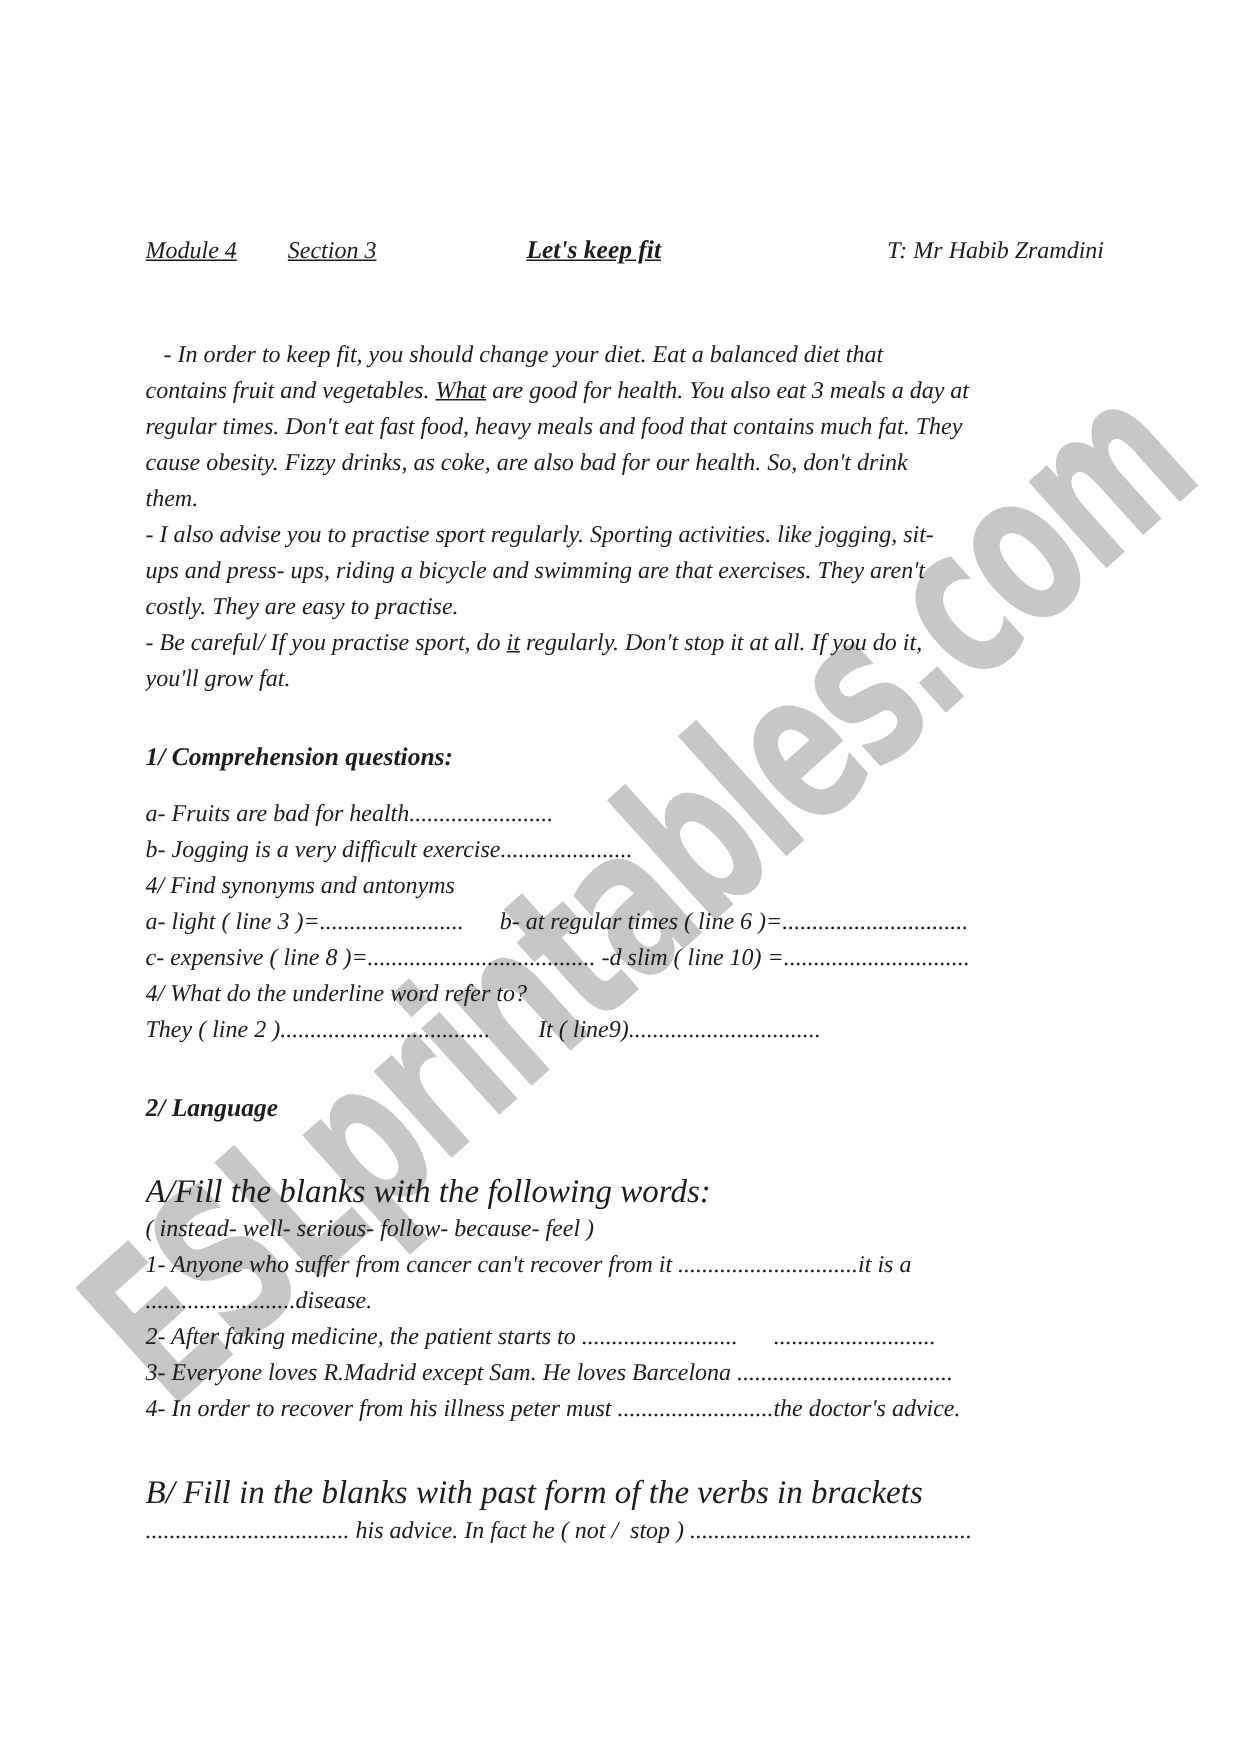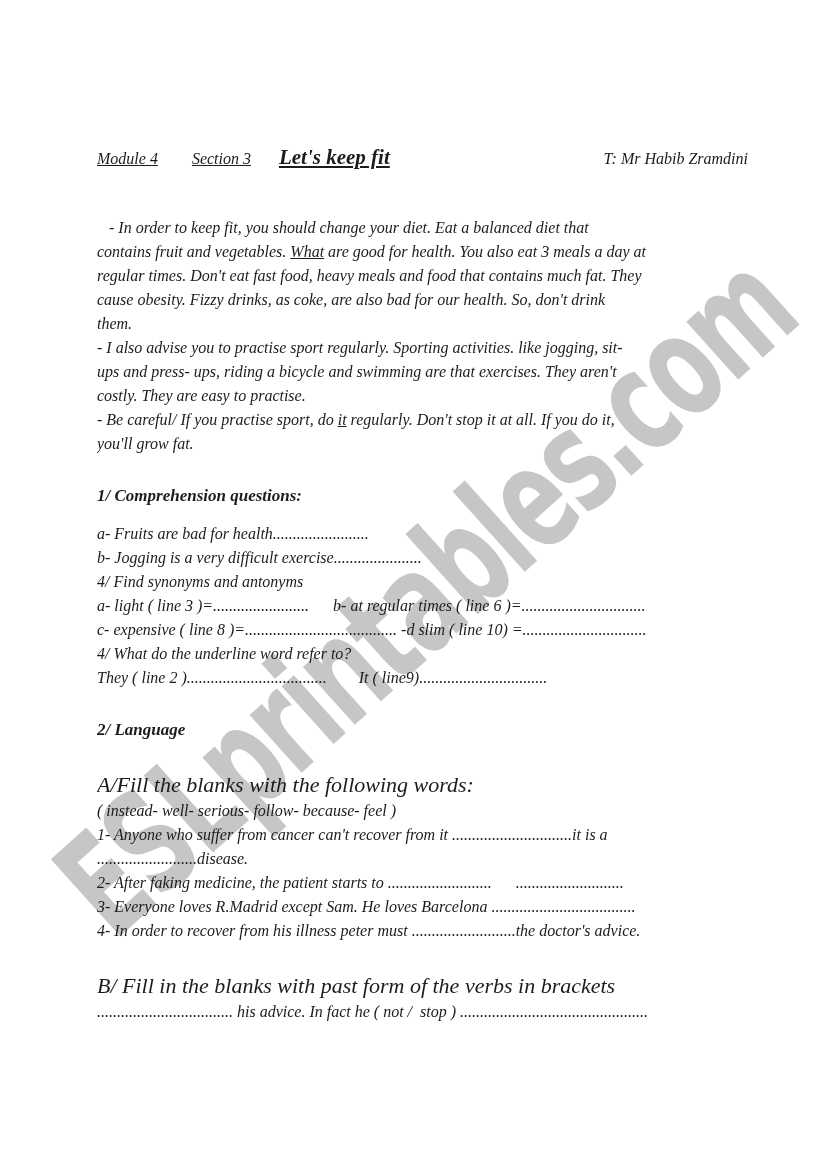--- a/index.html
+++ b/index.html
@@ -28,40 +28,40 @@
     font-weight: bold;
     font-size: 142px;
     letter-spacing: -5px;
     white-space: nowrap;
     z-index: 1;
     user-select: none;
   }
   .content {
     position: absolute;
     left: 97px;
-    top: 146px;
+    top: 156px;
     width: 655px;
     z-index: 2;
     font-size: 16px;
   }
   .header-row {
     display: flex;
     align-items: baseline;
     white-space: pre;
     line-height: 22px;
   }
   .hdr-module { text-decoration: underline; }
   .hdr-section { text-decoration: underline; margin-left: 34px; }
   .hdr-title {
     font-weight: bold;
     text-decoration: underline;
-    margin-left: 28px;
-    font-size: 21px;
+    margin-left: 100px;
+    font-size: 17px;
   }
-  .hdr-teacher { margin-left: auto; margin-right: 4px; }
+  .hdr-teacher { margin-left: auto; margin-right: 16px; }
   .title-line {
     margin-top: 8px;
     margin-left: 120px;
     line-height: 24px;
     white-space: pre;
     overflow: hidden;
     height: 24px;
   }
   .blk {
     white-space: pre;

